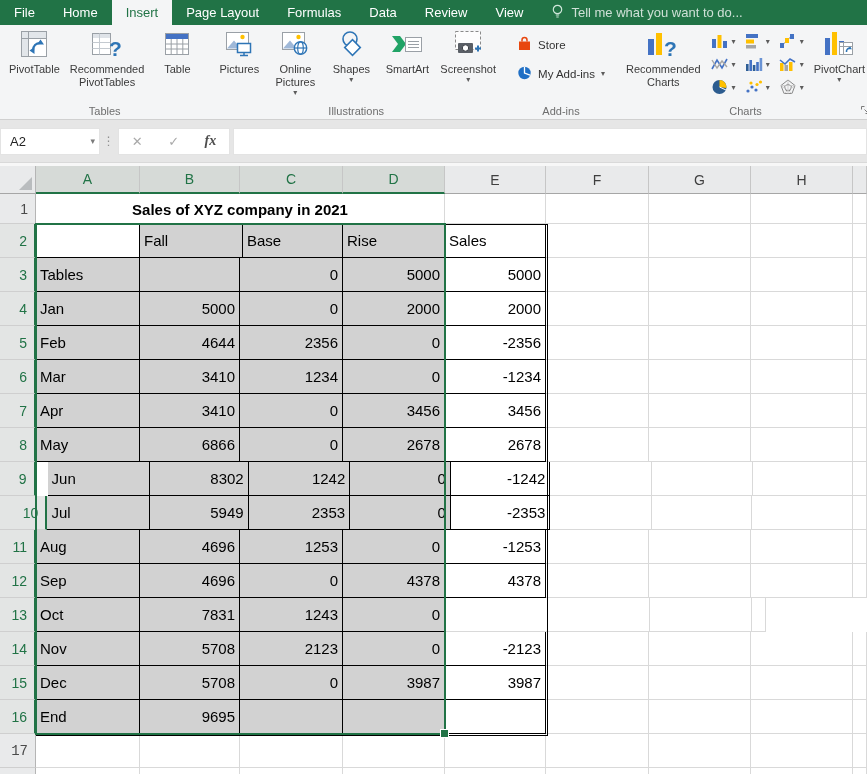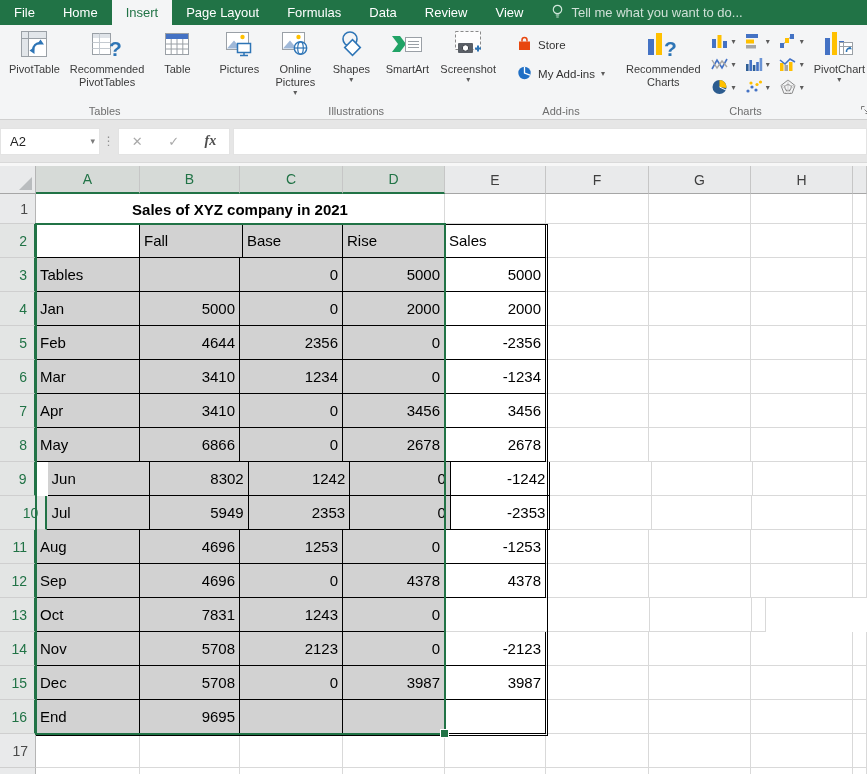--- a/index.html
+++ b/index.html
@@ -559,21 +559,21 @@
         <div class="c tbl fillsel" style="width: 104px;">End</div>
         <div class="c tbl fillsel num" style="width: 100px;">9695</div>
         <div class="c tbl fillsel" style="width: 103px;"></div>
         <div class="c tbl fillsel" style="width: 102px;"></div>
         <div class="c tbl" style="width: 101px;"></div>
         <div class="c" style="width: 103px;"></div>
         <div class="c" style="width: 102px;"></div>
         <div class="c" style="width: 102px;"></div>
         <div class="c" style="width: 14px;"></div>
       </div>
-      <div class="grow" style="height: 34px;">
+      <div class="grow" style="height: 34px; font-family: Liberation Mono, monospace;">
         <div class="rh" style="width: 36px;">17</div>
         <div class="c" style="width: 104px;"></div>
         <div class="c" style="width: 100px;"></div>
         <div class="c" style="width: 103px;"></div>
         <div class="c" style="width: 102px;"></div>
         <div class="c" style="width: 101px;"></div>
         <div class="c" style="width: 103px;"></div>
         <div class="c" style="width: 102px;"></div>
         <div class="c" style="width: 102px;"></div>
         <div class="c" style="width: 14px;"></div>

